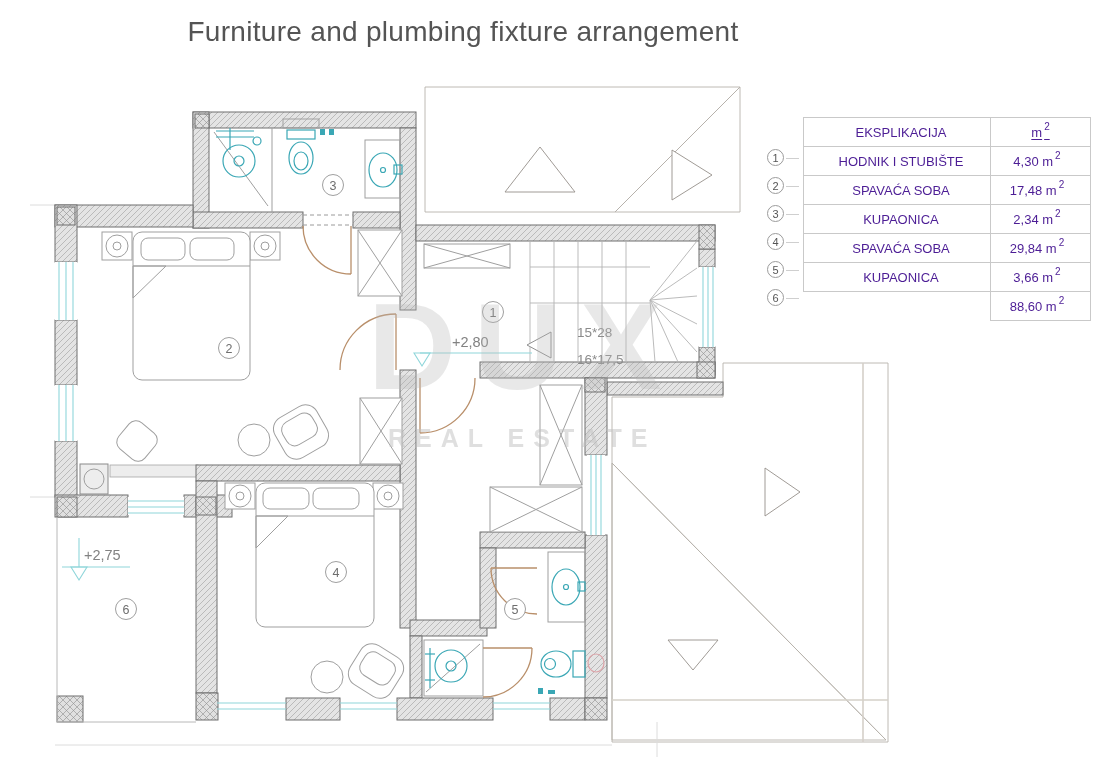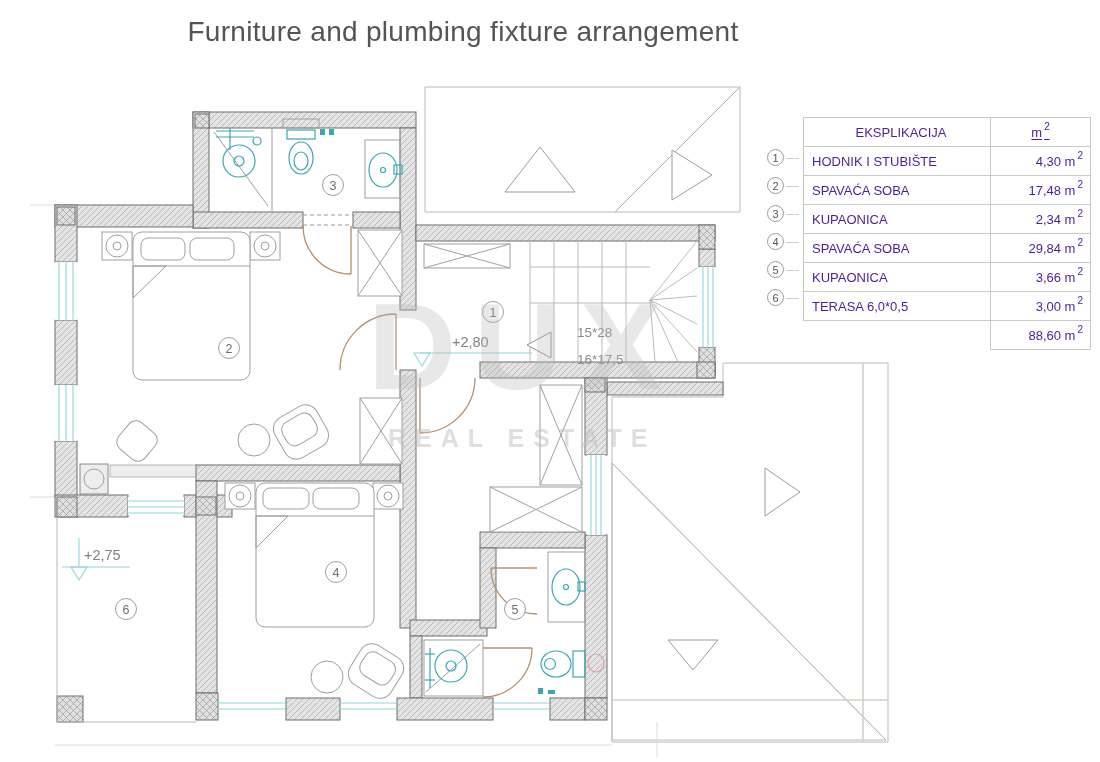--- a/index.html
+++ b/index.html
@@ -6,22 +6,22 @@
   .canvas{position:relative;width:1100px;height:762px;background:#fff;overflow:hidden;
           font-family:"Liberation Sans", sans-serif;}
   .title{position:absolute;left:0;top:16px;width:926px;text-align:center;
          font-size:28px;color:#545454;letter-spacing:.3px;}
   svg{position:absolute;left:0;top:0;}
 
   
   .legend-wrap{position:absolute;left:803px;top:117px;}
   table.legend{border-collapse:collapse;font-size:13px;color:#4c1d95;}
   table.legend td{border:1px solid #c9c9c9;height:28px;padding:0;background:#fff;}
-  table.legend td.name{width:178px;padding-left:8px;text-align:left;}
-  table.legend td.val{width:92px;text-align:right;padding-right:7px;white-space:nowrap;}
+  table.legend td.name{width:178px;padding-left:8px;text-align:center;}
+  table.legend td.val{width:92px;text-align:center;padding-right:7px;white-space:nowrap;}
   table.legend tr.hdr td.name{text-align:center;}
   table.legend tr.hdr td.val{text-align:center;padding-right:0;text-decoration:underline;}
   table.legend td.ghost{border:none;background:transparent;}
   table.legend sup{font-size:10px;position:relative;top:-2px;margin-left:2px;}
   .row-badge{position:absolute;width:17px;height:17px;border:1px solid #9b9b9b;border-radius:50%;
              font-size:11px;color:#555;display:flex;align-items:center;justify-content:center;
              background:#fff;box-sizing:border-box;}
   .row-leader{position:absolute;width:13px;height:1px;background:#cfcfcf;}
 
   
@@ -389,24 +389,20 @@
         </tr>
         <tr>
           <td class="name">SPAVAĆA SOBA</td>
           <td class="val"><span>29,84 m</span><sup>2</sup></td>
         </tr>
         <tr>
           <td class="name">KUPAONICA</td>
           <td class="val"><span>3,66 m</span><sup>2</sup></td>
         </tr>
         <tr>
-          <td class="name">TERASA 6,0*0,5</td>
-          <td class="val"><span>3,00 m</span><sup>2</sup></td>
-        </tr>
-        <tr>
           <td class="ghost"></td>
           <td class="val"><span>88,60 m</span><sup>2</sup></td>
         </tr>
       </tbody>
     </table>
   </div>
 
   <div class="row-badge" style="left:767px;top:149px;">1</div>
   <div class="row-leader" style="left:786px;top:158px;"></div>
   <div class="row-badge" style="left:767px;top:177px;">2</div>

